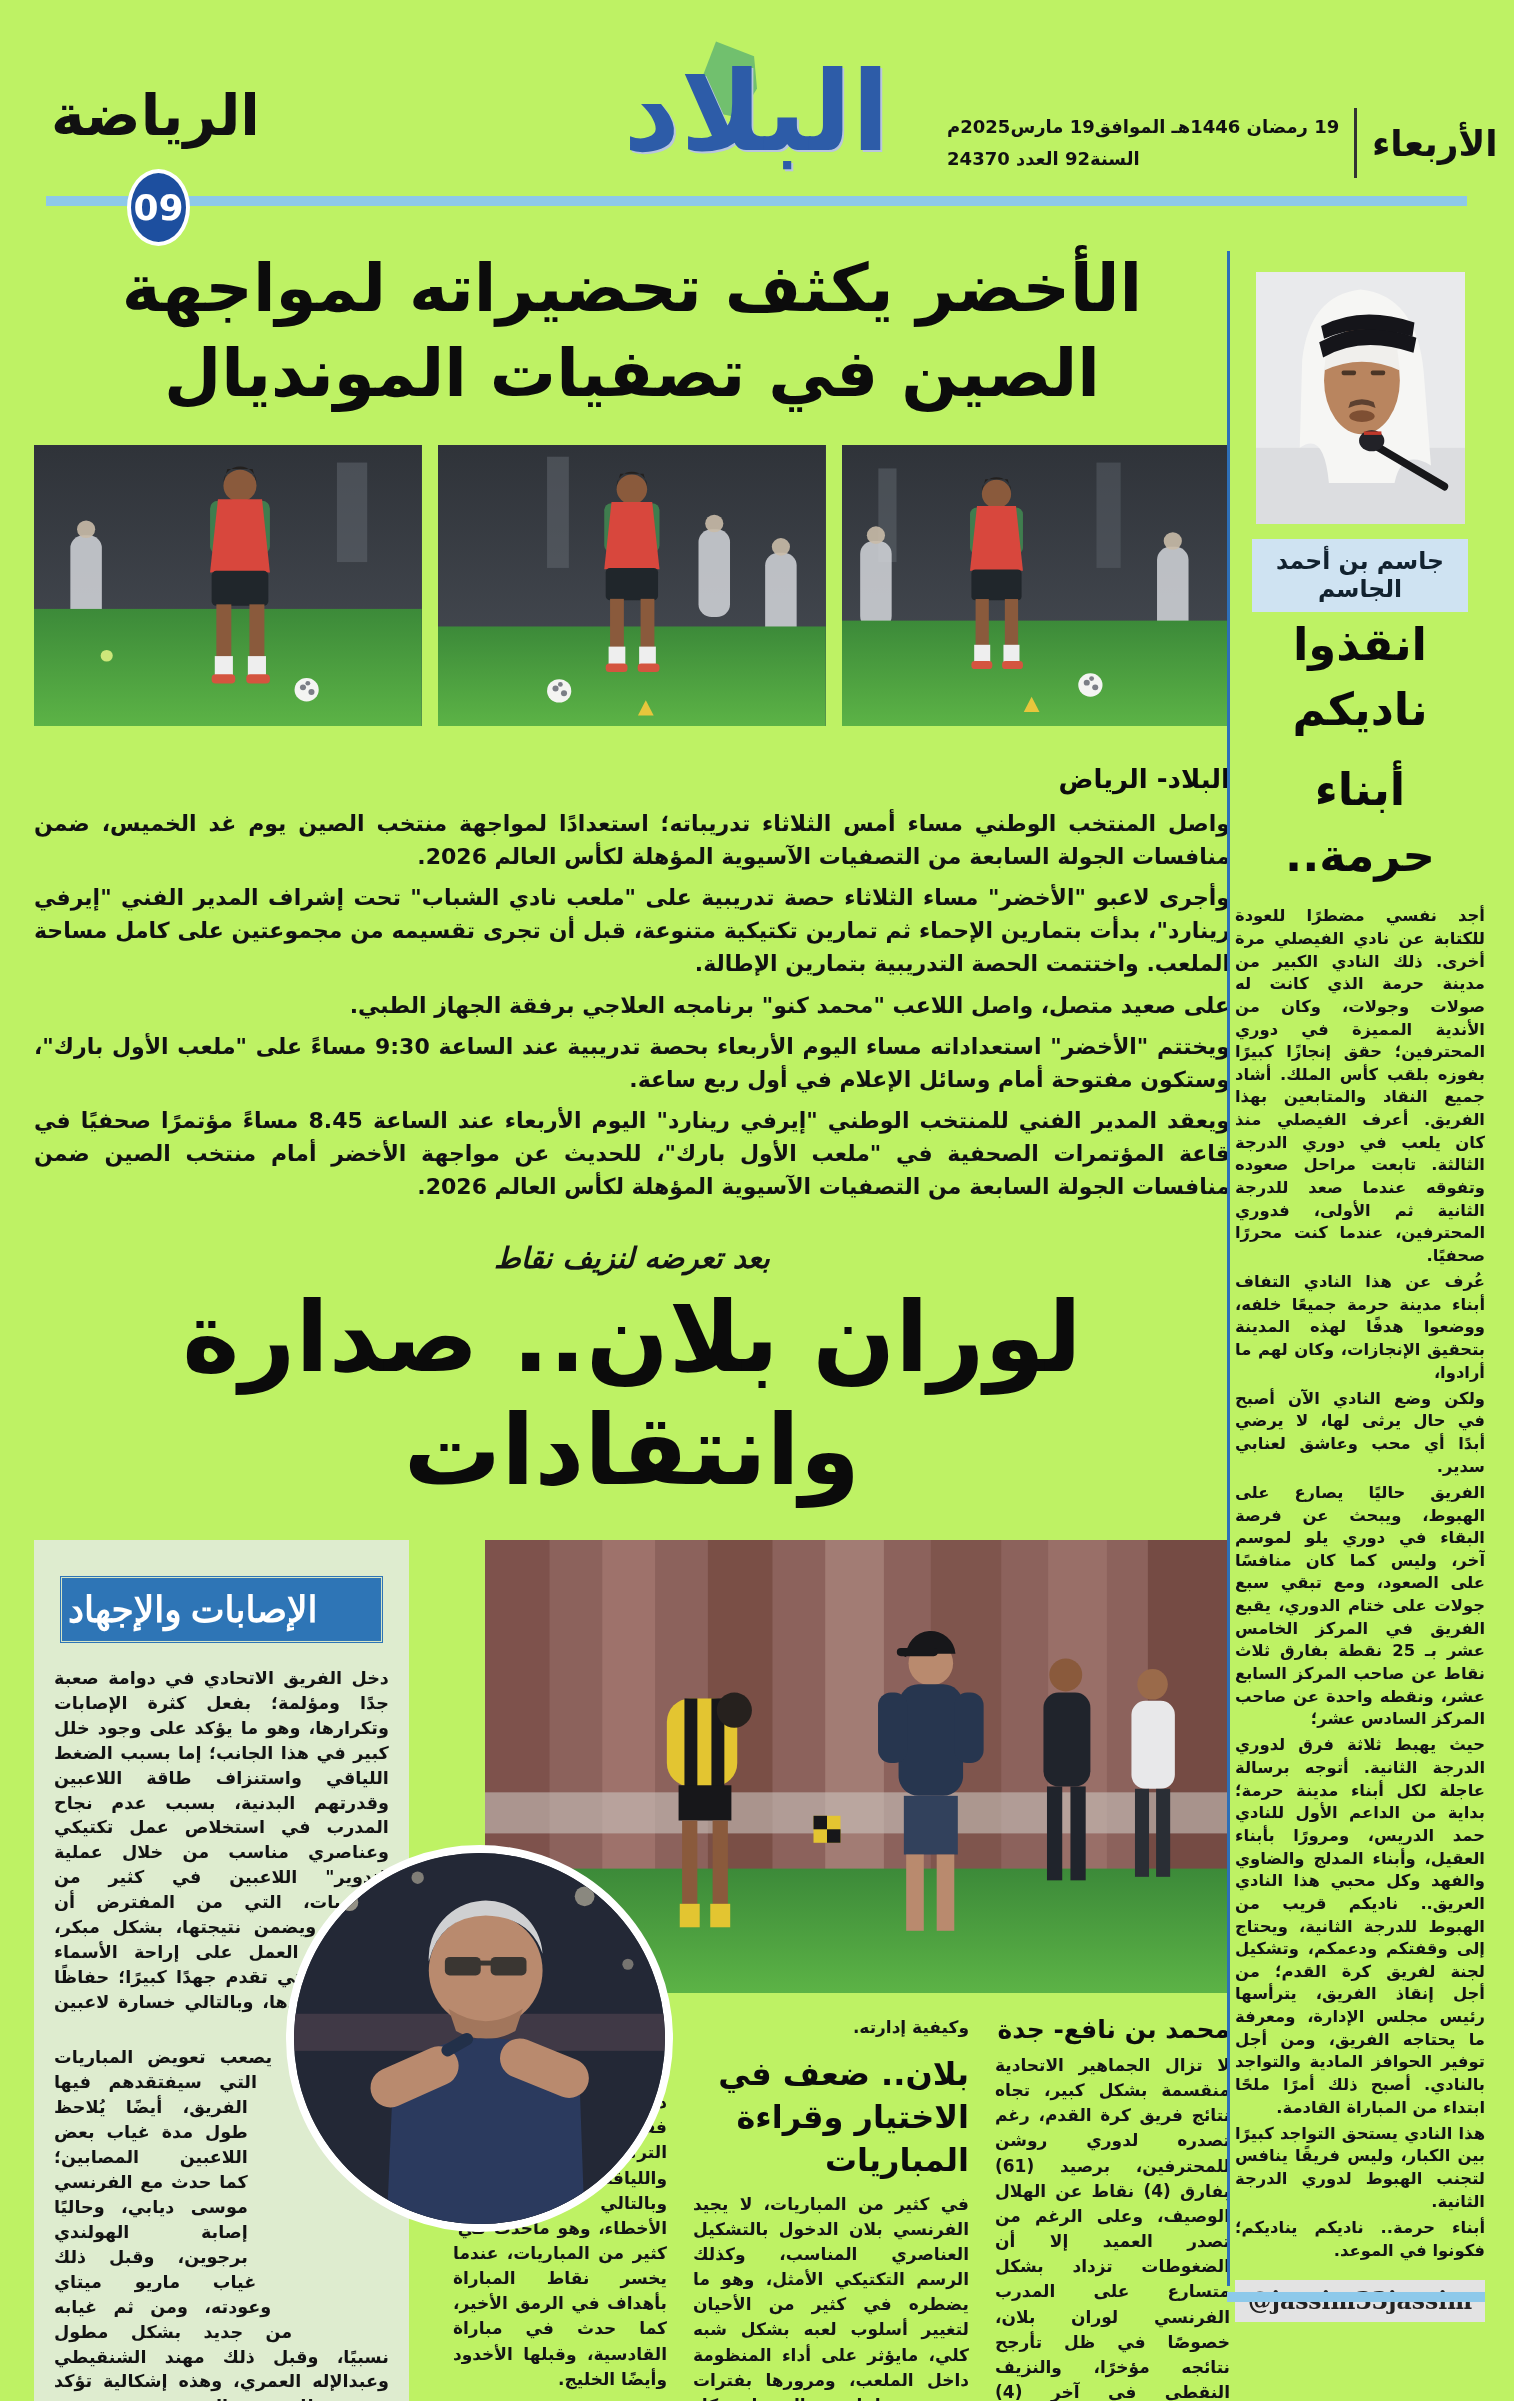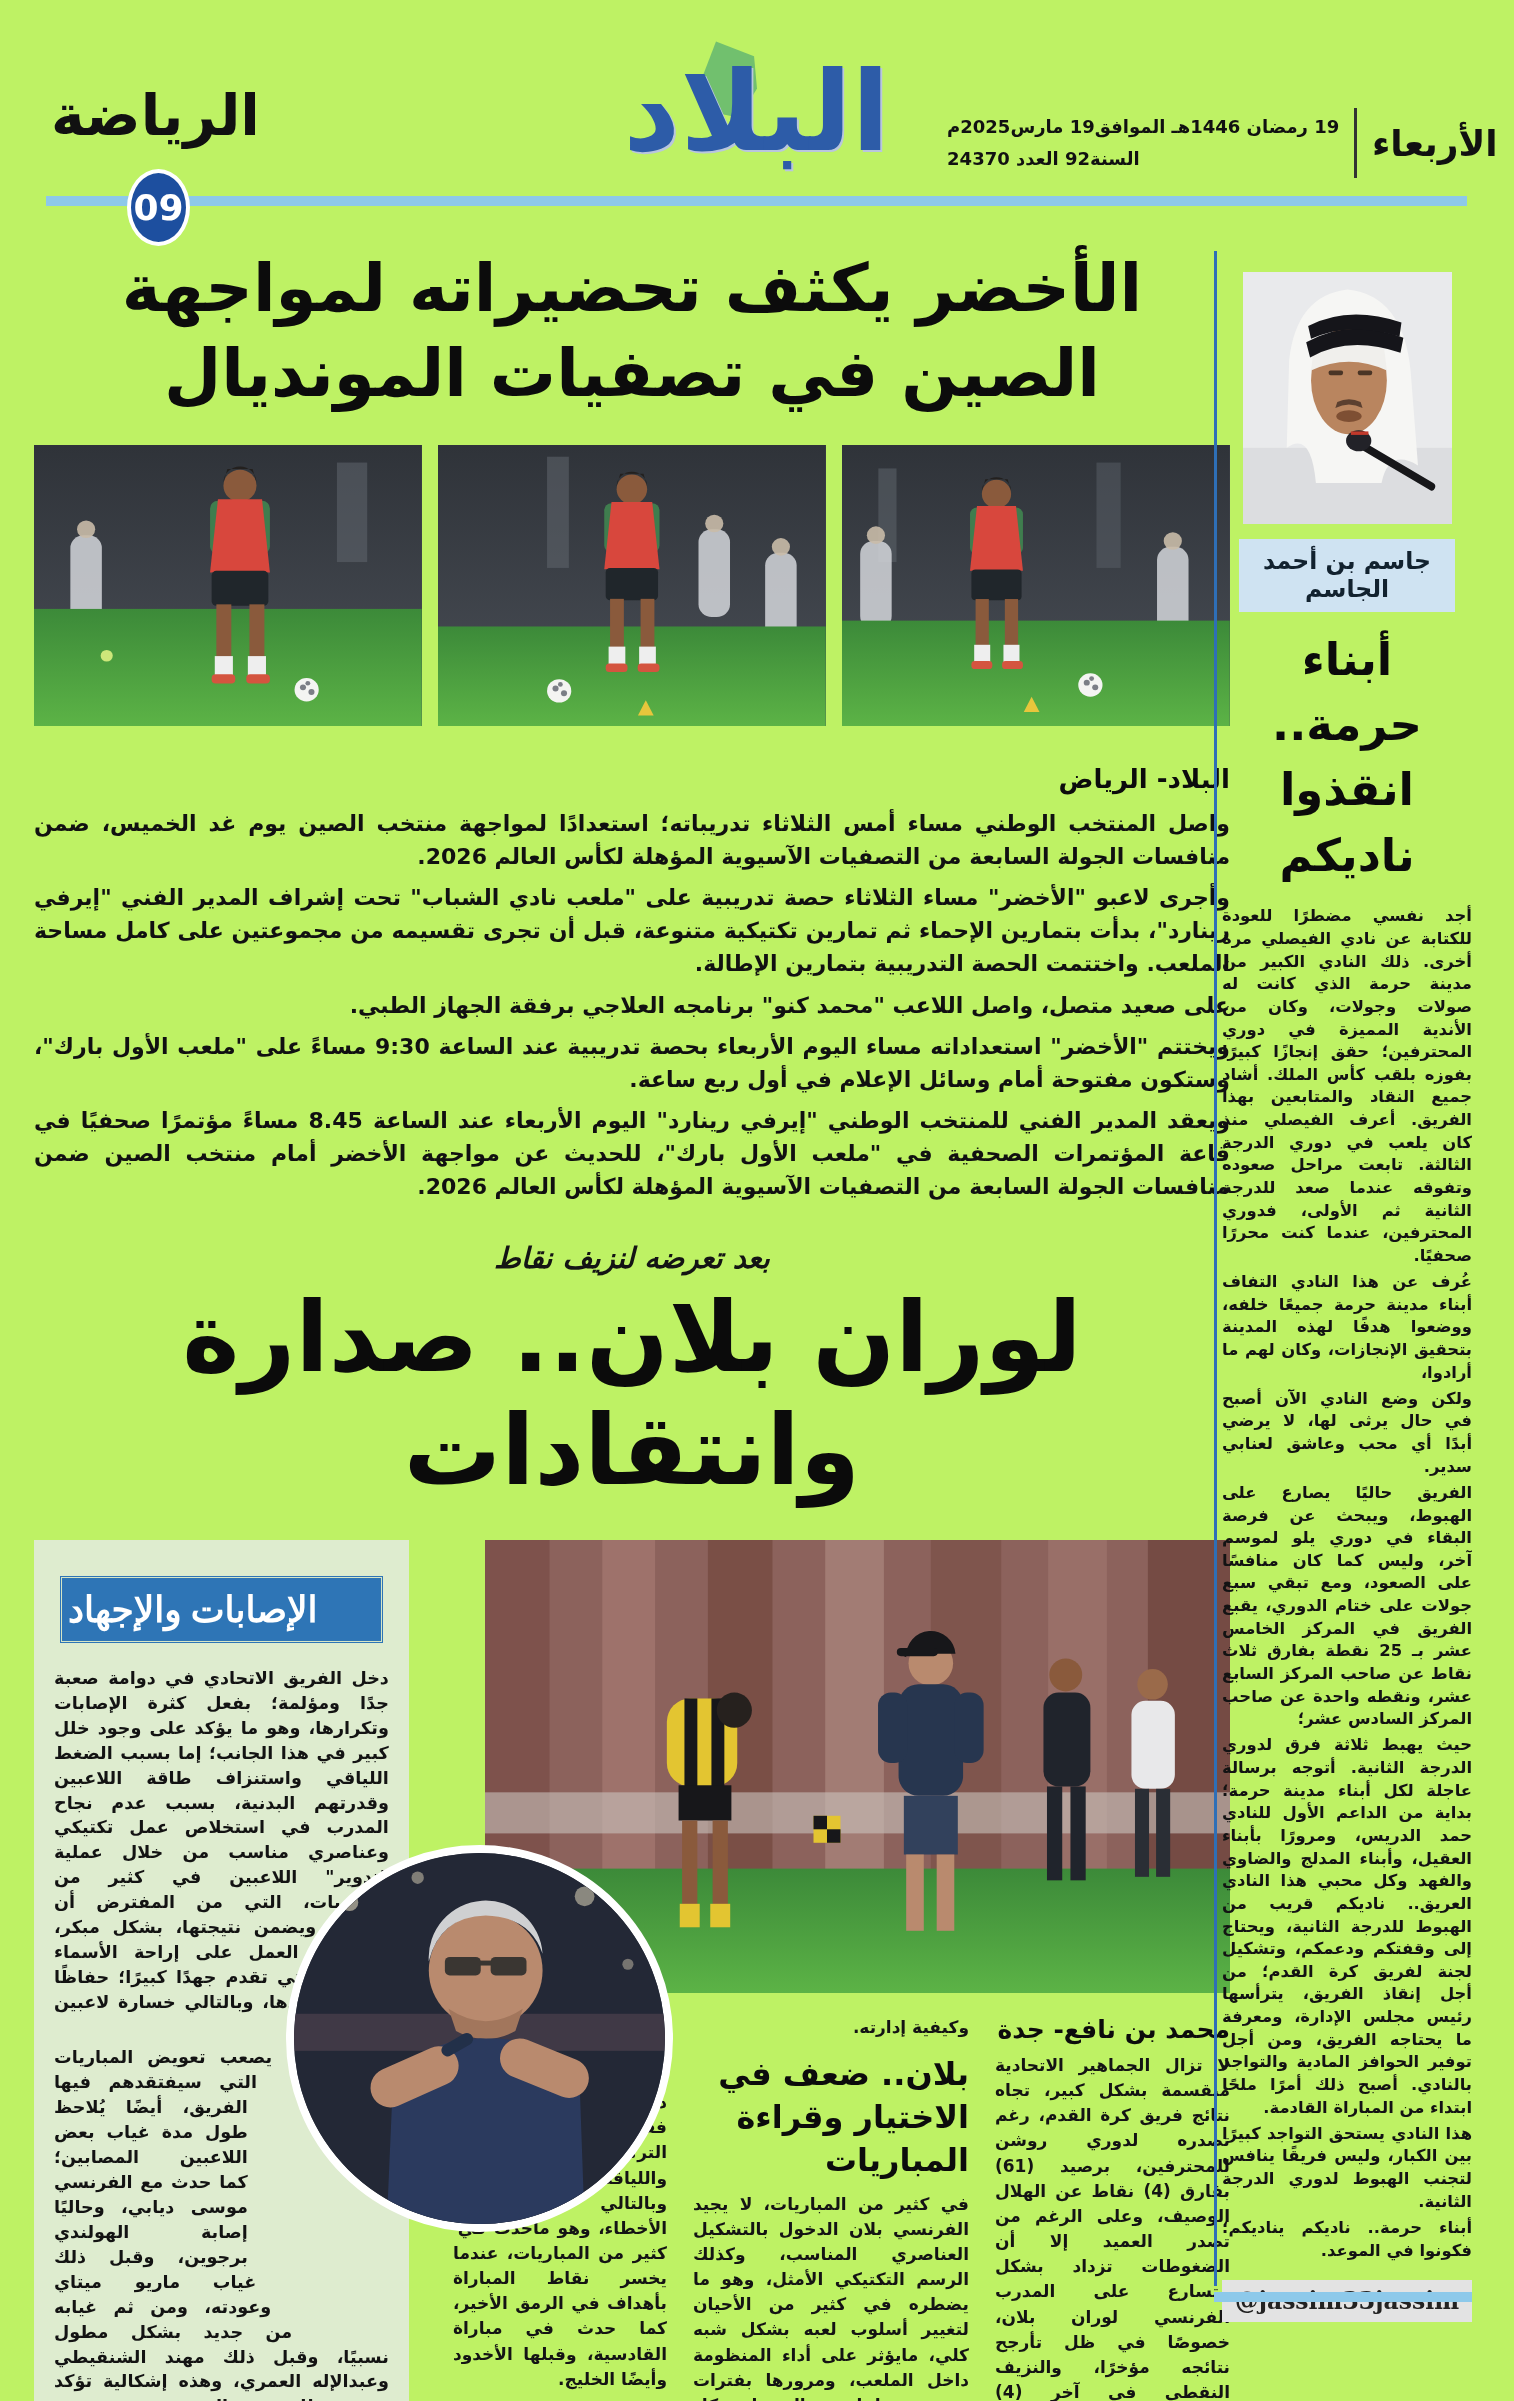--- a/index.html
+++ b/index.html
@@ -52,21 +52,21 @@
 
   .green-box { width:375px; min-height:973px; background:#deeccf; padding:21px 20px; }
   .ribbon { background:#2e75b6; border:1.8px solid #d6e6c6; outline:1.2px solid #2e75b6; color:#fff; font-size:36px; font-weight:900; text-align:left; padding:10.6px 5.9px; margin:16.4px 7px 23.5px;font-family:Liberation Serif, serif; }
   .green-box p { font-size:17.6px; font-weight:700; line-height:1.42; text-align:justify; color:#131313; margin-bottom:4.7px; }
   .gb-spacer { float:right; width:141px; height:276px; shape-outside:circle(194px at 182px 138px); }
 
   .circle-photo { position:absolute; left:252px; top:305px; width:387px; height:387px; border-radius:50%; border:8.2px solid #ffffff; overflow:hidden; z-index:4; background:#2c3140; }
   .circle-photo svg { width:100%; height:100%; display:block; }
 
   
-  .sidebar { position:absolute; top:251px; right:42px; width:258px; height:2035px; border-left:3.5px solid #2e6fb7; padding-left:5px; }
+  .sidebar { position:absolute; top:251px; right:29px; width:258px; height:2035px; border-left:3.5px solid #2e6fb7; padding-left:5px; }
   .author-photo { width:209px; height:252px; margin:21px auto 0; background:#e9eaec; overflow:hidden; }
   .author-photo svg { width:100%; height:100%; display:block; }
   .name-plate { margin:15.2px auto 0; width:216px; background:#cfe3f2; text-align:center; font-size:23.5px; font-weight:900; color:#12222f; padding:8.2px 3.5px; }
   .op-title { text-align:center; font-size:45px; font-weight:900; color:#0b0b0b; line-height:1.45; }
   .op-title.first { margin-top:15.2px; }
   .op-body { margin-top:17.6px; height:1366px; overflow:hidden; }
   .op-body p { font-size:16.4px; font-weight:700; line-height:1.38; text-align:justify; color:#131313; margin-bottom:3.5px; }
   .handle-box { margin-top:8.2px; background:#e3e3e3; text-align:center; padding:7px 4.7px; font-size:23.5px; font-weight:700; color:#222; direction:ltr; font-family:"DejaVu Serif", serif; }
   .sb-bottom-bar { position:absolute; left:-3.5px; right:0; bottom:-16.4px; height:10.6px; background:#8dc9ea; }
 </style>
@@ -348,22 +348,22 @@
         <rect x="236" y="168" width="30" height="8" rx="4" fill="#4a3526"></rect>
         <ellipse cx="218" cy="246" rx="26" ry="10" fill="#7e4f33"></ellipse>
         <path d="M190 232 q28 -12 56 0 l-4 -10 q-24 -10 -48 0 z" fill="#5c4030"></path>
 
         <rect x="236" y="284" width="180" height="14" rx="7" transform="rotate(26 236 284)" fill="#17171a"></rect>
         <ellipse cx="238" cy="288" rx="26" ry="18" fill="#222228"></ellipse>
         <rect x="222" y="272" width="36" height="6" fill="#c0392b"></rect>
       </svg>
     </div>
     <div class="name-plate">جاسم بن أحمد الجاسم</div>
+    <div class="op-title">انقذوا ناديكم</div>
     <div class="op-title first">أبناء حرمة..</div>
-    <div class="op-title">انقذوا ناديكم</div>
     <div class="op-body">
       <p>أجد نفسي مضطرًا للعودة للكتابة عن نادي الفيصلي مرة أخرى. ذلك النادي الكبير من مدينة حرمة الذي كانت له صولات وجولات، وكان من الأندية المميزة في دوري المحترفين؛ حقق إنجازًا كبيرًا بفوزه بلقب كأس الملك. أشاد جميع النقاد والمتابعين بهذا الفريق. أعرف الفيصلي منذ كان يلعب في دوري الدرجة الثالثة. تابعت مراحل صعوده وتفوقه عندما صعد للدرجة الثانية ثم الأولى، فدوري المحترفين، عندما كنت محررًا صحفيًا.</p>
       <p>عُرف عن هذا النادي التفاف أبناء مدينة حرمة جميعًا خلفه، ووضعوا هدفًا لهذه المدينة بتحقيق الإنجازات، وكان لهم ما أرادوا،</p>
       <p>ولكن وضع النادي الآن أصبح في حال يرثى لها، لا يرضي أبدًا أي محب وعاشق لعنابي سدير.</p>
       <p>الفريق حاليًا يصارع على الهبوط، ويبحث عن فرصة البقاء في دوري يلو لموسم آخر، وليس كما كان منافسًا على الصعود، ومع تبقي سبع جولات على ختام الدوري، يقبع الفريق في المركز الخامس عشر بـ 25 نقطة بفارق ثلاث نقاط عن صاحب المركز السابع عشر، ونقطه واحدة عن صاحب المركز السادس عشر؛</p>
       <p>حيث يهبط ثلاثة فرق لدوري الدرجة الثانية. أتوجه برسالة عاجلة لكل أبناء مدينة حرمة؛ بداية من الداعم الأول للنادي حمد الدريس، ومرورًا بأبناء العقيل، وأبناء المدلج والضاوي والفهد وكل محبي هذا النادي العريق.. ناديكم قريب من الهبوط للدرجة الثانية، ويحتاج إلى وقفتكم ودعمكم، وتشكيل لجنة لفريق كرة القدم؛ من أجل إنقاذ الفريق، يترأسها رئيس مجلس الإدارة، ومعرفة ما يحتاجه الفريق، ومن أجل توفير الحوافز المادية والتواجد بالنادي. أصبح ذلك أمرًا ملحًا ابتداء من المباراة القادمة.</p>
       <p>هذا النادي يستحق التواجد كبيرًا بين الكبار، وليس فريقًا ينافس لتجنب الهبوط لدوري الدرجة الثانية.</p>
       <p>أبناء حرمة.. ناديكم يناديكم؛ فكونوا في الموعد.</p>
     </div>
     <div class="handle-box">@jassim33jassim</div>

